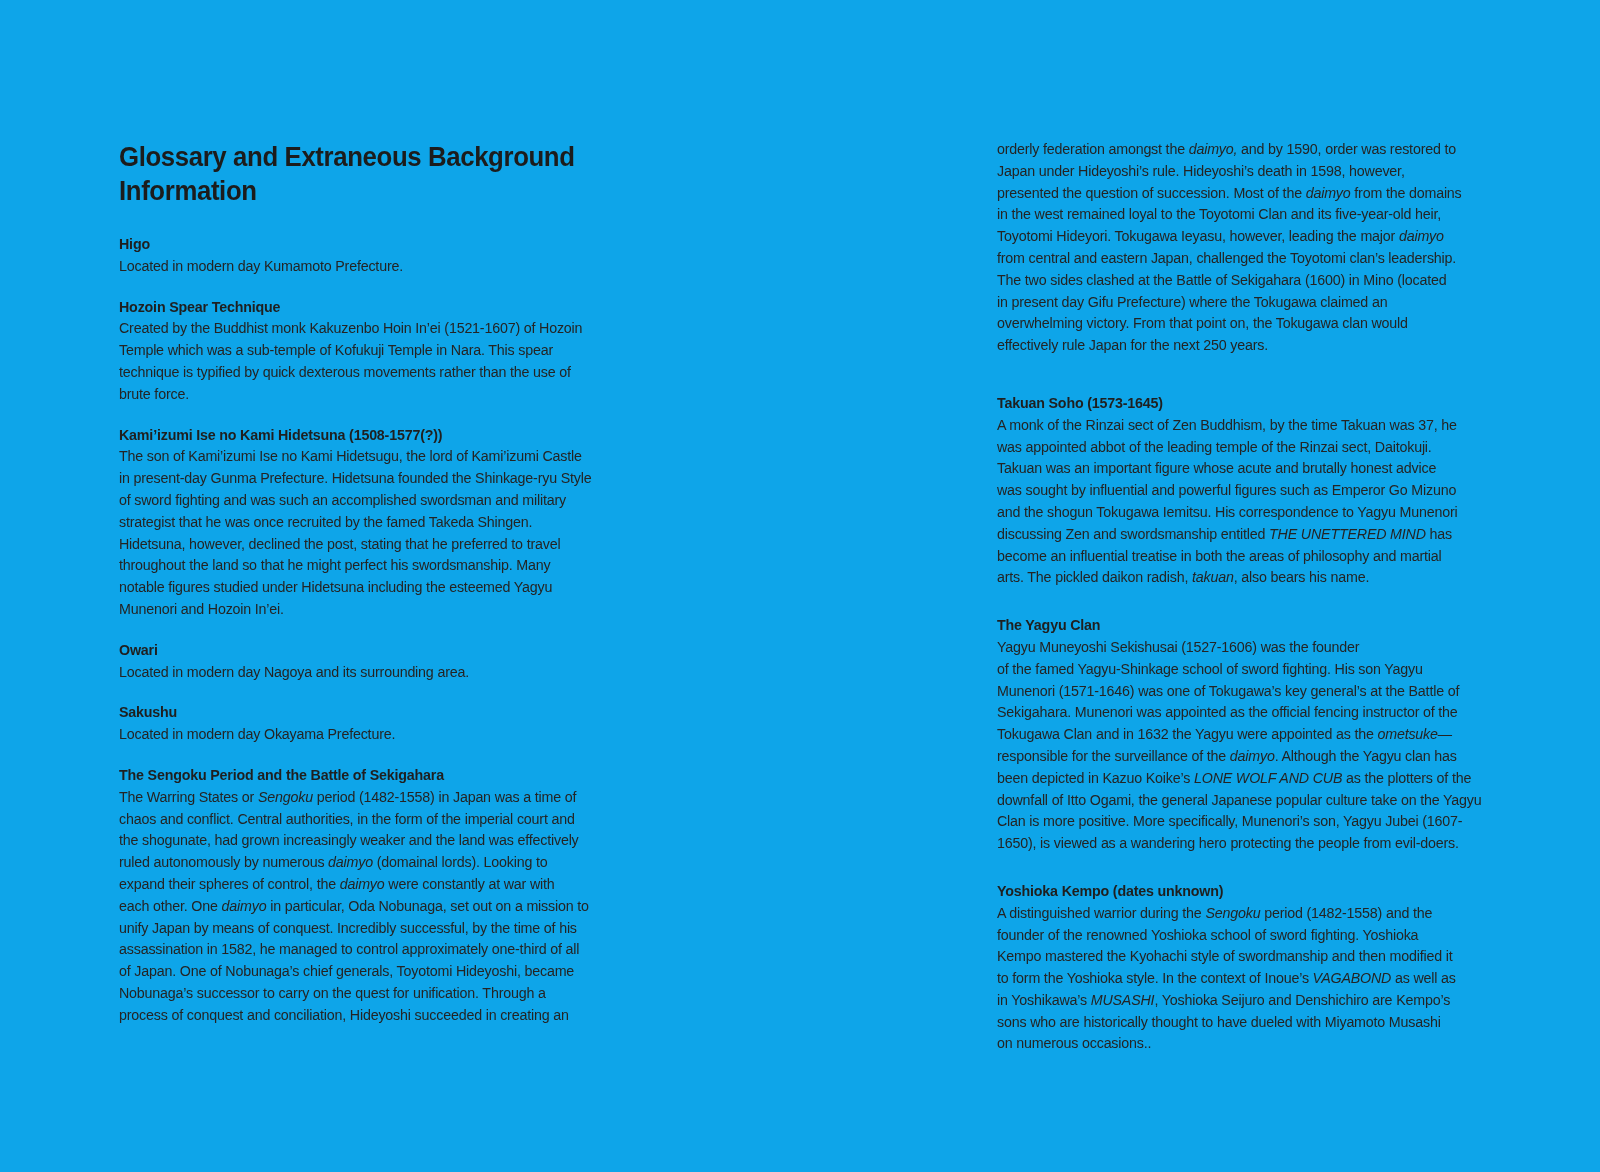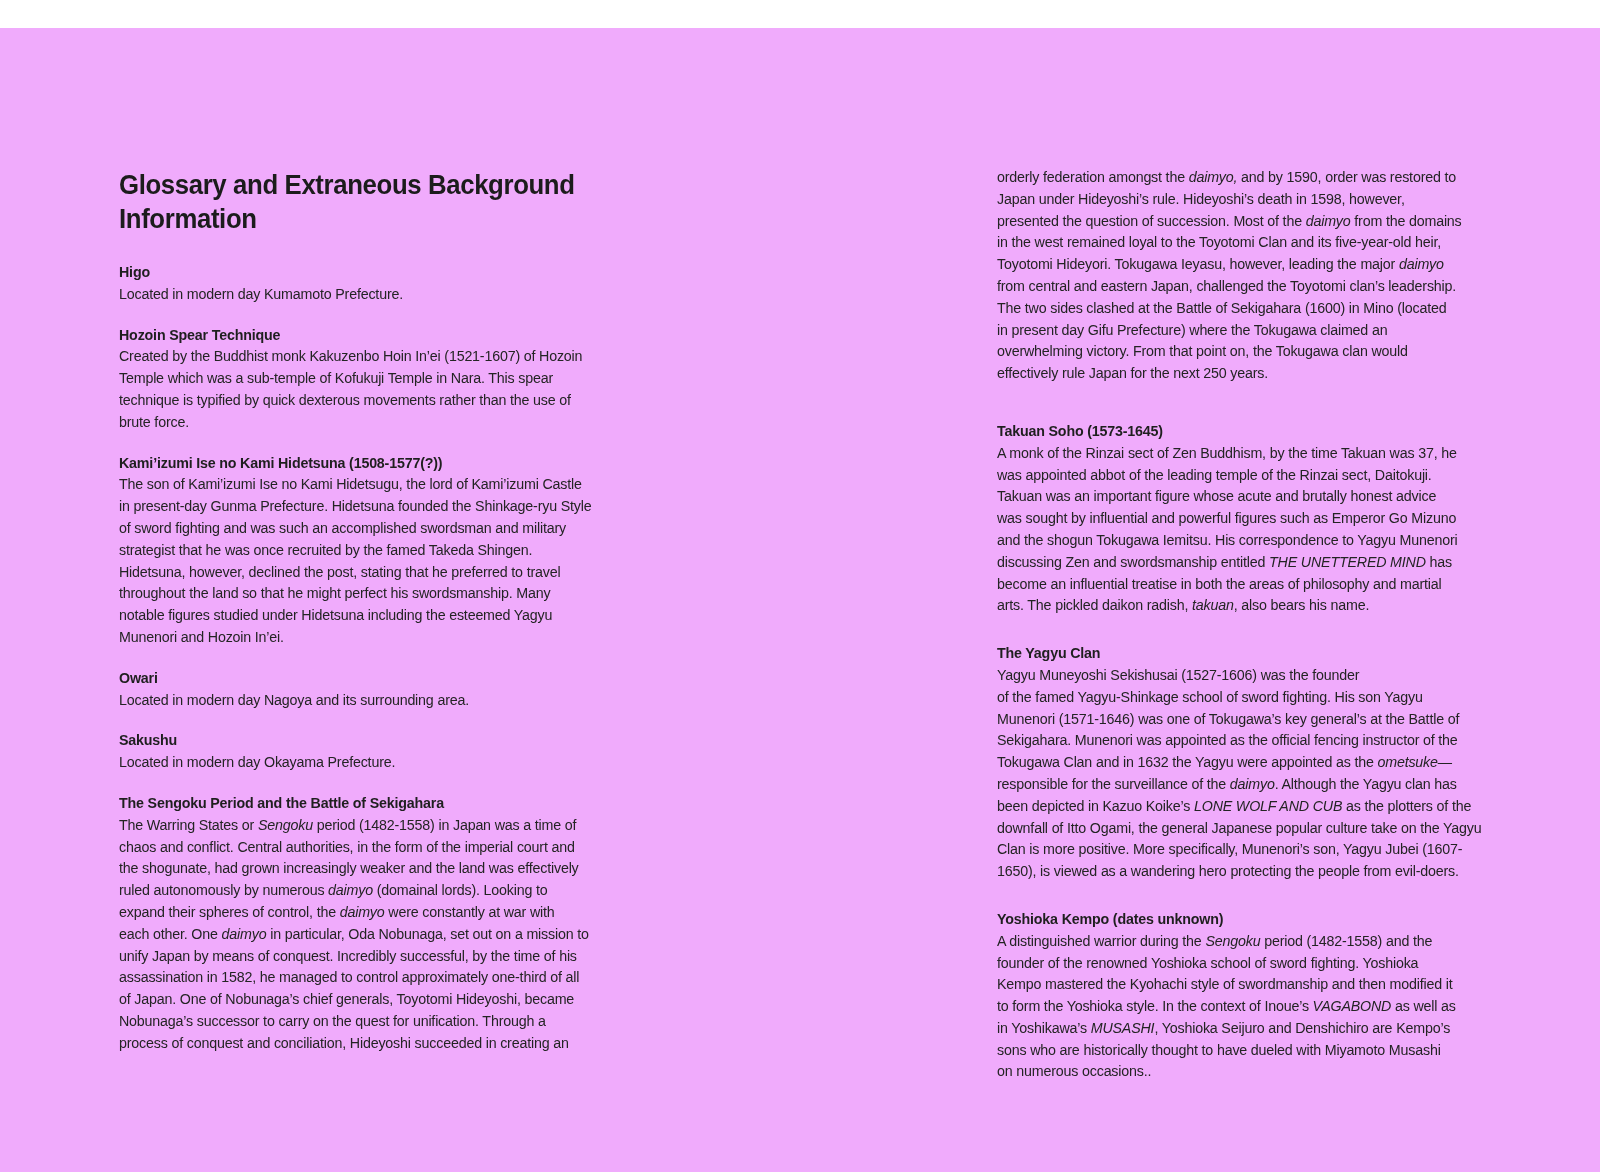--- a/index.html
+++ b/index.html
@@ -11,22 +11,21 @@
     width: 1600px;
     height: 1172px;
     background: #ffffff;
     overflow: hidden;
     font-family: "Liberation Sans", "DejaVu Sans", sans-serif;
     color: #242424;
   }
   .spread {
     position: absolute;
     inset: 0;
-    background: #f0abfc;
-    margin-top: 28px;
+    background: #0ea5e9;
   }
   .col {
     position: absolute;
     width: 600px;
     transform: scaleX(0.92);
     transform-origin: 0 0;
   }
   .col-left  { left: 119px; top: 140px; }
   .col-right { left: 997px; top: 138px; }
   .doc-title {

